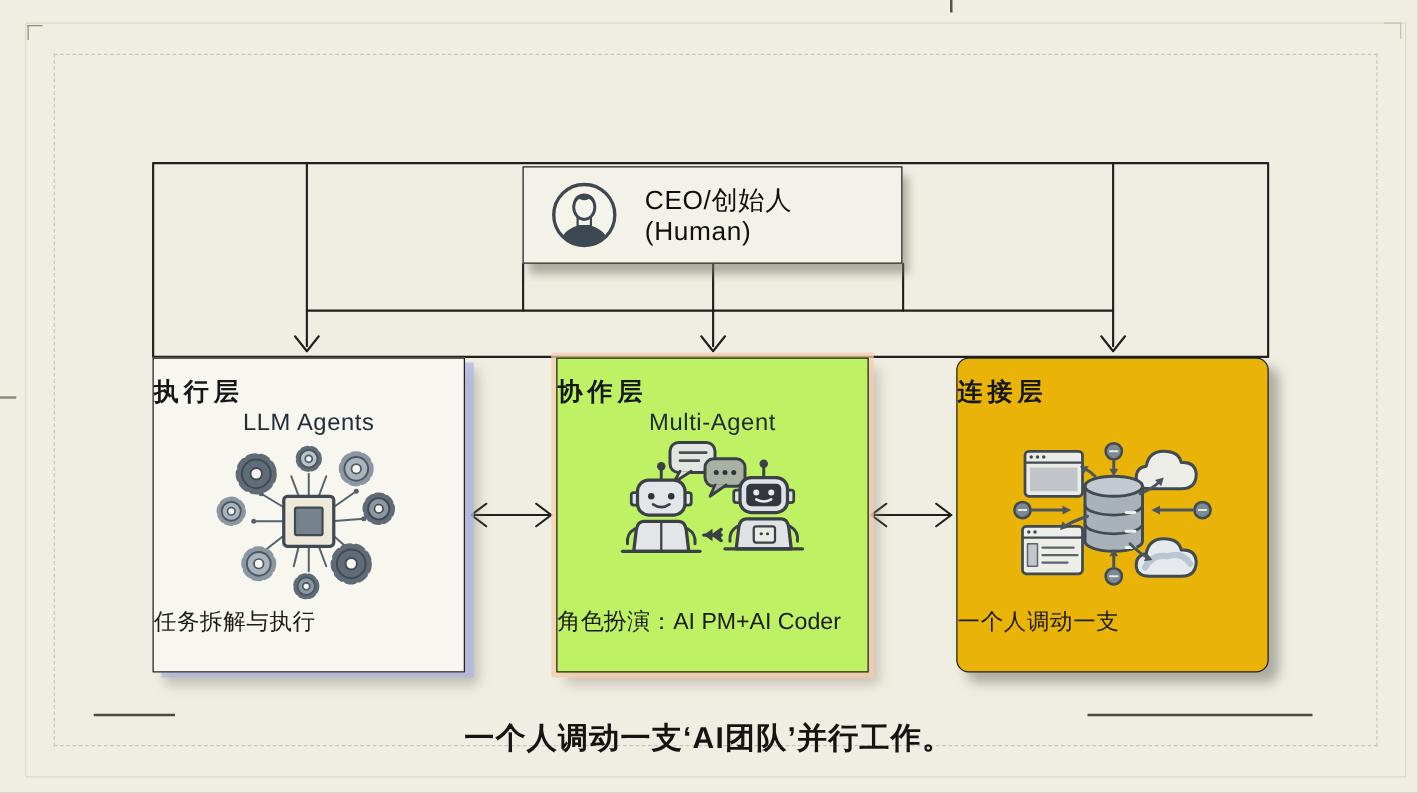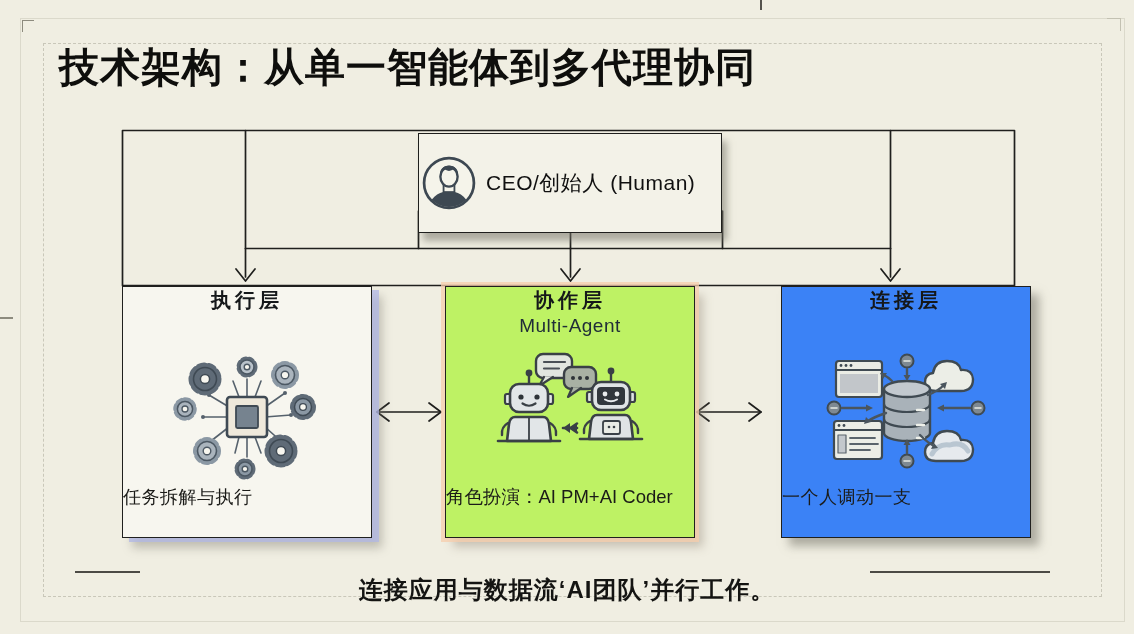--- a/index.html
+++ b/index.html
@@ -41,39 +41,39 @@
   .footer{
     position:absolute;left:0;top:574px;width:1134px;text-align:center;
     font-size:24px;font-weight:700;color:#141412;letter-spacing:1px;
   }
 
   
   .wires{position:absolute;left:0;top:0;width:1134px;height:634px;pointer-events:none;}
 
   
   .ceo-box{
-    position:absolute;left:418px;top:133px;width:304px;height:100px;
+    position:absolute;left:418px;top:133px;width:304px;height:78px;
     background:#f3f2e8;border:1.8px solid #1f1f1d;
     box-shadow:5px 8px 7px rgba(118,116,106,.55);
-    display:flex;align-items:center;gap:8px;padding-left:1px;box-sizing:border-box;
+    display:flex;align-items:center;gap:20px;padding-left:20px;box-sizing:border-box;
   }
   .ceo-label{font-size:21px;color:#101010;letter-spacing:.5px;}
 
   
   .layer{
     position:absolute;top:286px;width:250px;height:252px;
     border:1.7px solid #20201e;box-sizing:border-box;
   }
   .layer.l1{left:122px;background:#f7f6ef;
     box-shadow:7px 4px 0 rgba(176,183,229,.75), 10px 10px 9px rgba(120,118,108,.40);}
   .layer.l2{left:445px;background:#bef264;
     box-shadow:0 0 0 4px rgba(247,205,172,.75), 8px 9px 9px rgba(150,140,124,.45);}
-  .layer.l3{left:781px;background:#3b82f6;
-    box-shadow:8px 8px 9px rgba(118,116,106,.55);}
-  .hd-zh{text-align:center;font-size:20px;font-weight:700;
+  .layer.l3{left:765px;background:#eab308;
+    box-shadow:8px 8px 9px rgba(118,116,106,.55);border-radius:10px;}
+  .hd-zh{margin-top:13px;text-align:left;font-size:20px;font-weight:700;
     letter-spacing:4px;color:#15181a;}
   .hd-en{margin-top:1px;text-align:center;font-size:19px;color:#202d38;letter-spacing:.5px;}
   .icon-wrap{position:absolute;left:0;right:0;top:64px;display:flex;justify-content:center;}
   .cap{position:absolute;left:0;right:0;bottom:28px;
     font-size:18px;color:#1b1b18;letter-spacing:.5px;}
   .layer.l2 .cap{font-size:18.5px;letter-spacing:0;margin-top:32px;}
 </style>
 </head>
 <body>
 
@@ -81,21 +81,20 @@
 
   <div class="frame-light"></div>
   <div class="frame-dashed"></div>
   <div class="corner-tl"></div>
   <div class="corner-tr"></div>
   <div class="tick-top"></div>
   <div class="tick-left"></div>
   <div class="mark-bottom-left"></div>
   <div class="mark-bottom-right"></div>
 
-  <div class="title">技术架构：从单一智能体到多代理协同</div>
 
   <svg class="wires" viewBox="0 0 1134 634" fill="none" stroke="#1f1f1d" stroke-width="1.7" stroke-linecap="round" stroke-linejoin="round">
 
     <path d="M122.5,130.5 H1014.5 V285.5 H122.5 Z"></path>
 
     <path d="M245.5,130.5 V248"></path>
     <path d="M890.5,130.5 V248"></path>
 
     <path d="M245.5,248.5 H890.5"></path>
 
@@ -131,20 +130,21 @@
         <rect x="26" y="30" width="12" height="12" fill="#f5f4ea" stroke="#3d4852" stroke-width="2"></rect>
         <ellipse cx="32" cy="25" rx="9.5" ry="11" fill="#f5f4ea" stroke="#3d4852" stroke-width="2.6"></ellipse>
         <path d="M22,26 Q21,13 32,13 Q43,13 42,26 Q40,18 36,17.5 Q32,20 28,17.5 Q24,18 22,26 Z" fill="#3d4852"></path>
       </g>
     </svg>
     <span class="ceo-label">CEO/创始人 (Human)</span>
   </div>
 
   <div class="layer l1">
     <div class="hd-zh">执行层</div>
+    <div class="hd-en">LLM Agents</div>
     <div class="icon-wrap">
       <svg width="168" height="132" viewBox="0 0 168 132" stroke-linecap="round" stroke-linejoin="round">
 
         <g stroke="#55616c" stroke-width="1.6" fill="none">
           <path d="M66,56 L46,44"></path>
             <path d="M66,66 L40,66"></path>
             <path d="M66,76 L48,90"></path>
           <path d="M102,56 L122,42"></path>
             <path d="M102,66 L128,64"></path>
             <path d="M102,76 L120,92"></path>
@@ -349,15 +349,15 @@
           <path d="M100,84 Q108,92 114,95" fill="none"></path>
             <path d="M118,97 L111,98 L114,92 Z" stroke="none"></path>
           <path d="M150,57 H122" fill="none"></path>
             <path d="M117,57 L124,53.5 V60.5 Z" stroke="none"></path>
         </g>
       </svg>
     </div>
     <div class="cap">一个人调动一支</div>
   </div>
 
-  <div class="footer">连接应用与数据流‘AI团队’并行工作。</div>
+  <div class="footer">一个人调动一支‘AI团队’并行工作。</div>
 
 </div>
 
 </body></html>

